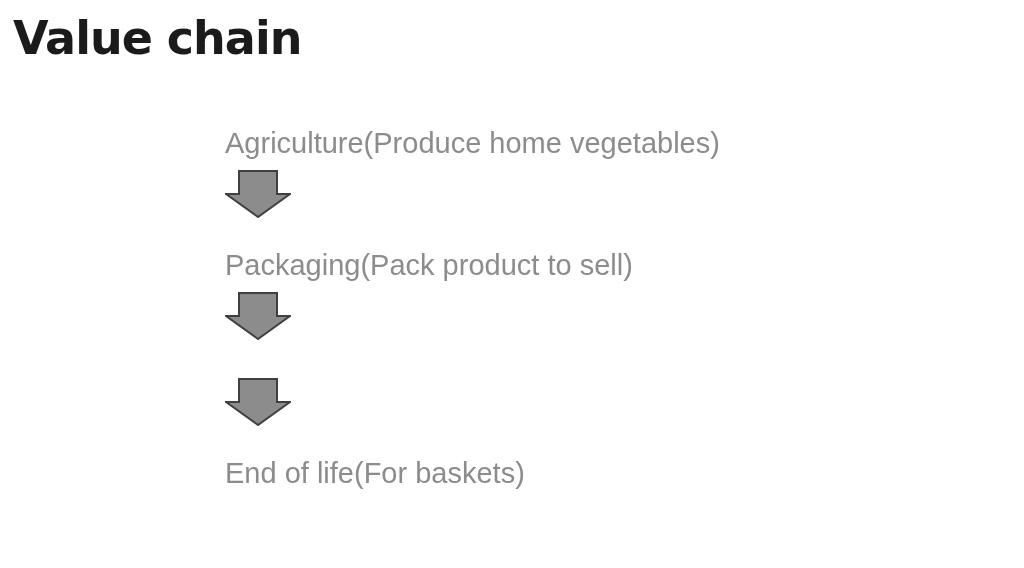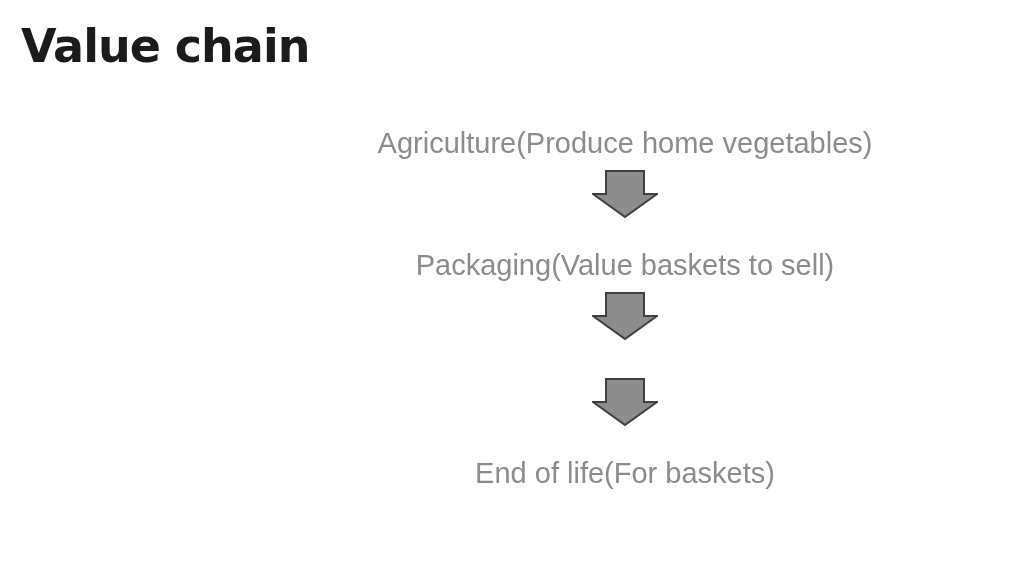--- a/index.html
+++ b/index.html
@@ -8,36 +8,36 @@
     height: 568px;
     background: #ffffff;
     font-family: "Liberation Sans", sans-serif;
     position: relative;
     overflow: hidden;
   }
   .slide-title {
     position: absolute;
     left: 13px;
     top: 10px;
-    margin: 8px;
+    margin: 0;
     font-family: "DejaVu Sans", "Liberation Sans", sans-serif;
     font-size: 46px;
     line-height: 56px;
     font-weight: bold;
     letter-spacing: -1px;
     color: #1b1b1b;
   }
   .flow {
     position: absolute;
     left: 225px;
     top: 125px;
     width: 800px;
     display: flex;
     flex-direction: column;
-    align-items: center;
+    align-items: flex-start;
   }
   .flow-step {
     font-size: 29px;
     line-height: 36px;
     color: #8c8c8c;
     text-align: center;
     white-space: nowrap;
   }
   .flow-arrow {
     margin: 9px 0 29px 0;
@@ -57,21 +57,21 @@
 <h1 class="slide-title">Value chain</h1>
 
 <div class="flow">
 
   <div class="flow-step">Agriculture(Produce home vegetables)</div>
 
   <svg class="flow-arrow" viewBox="0 0 66 48" aria-hidden="true">
     <polygon points="14,1 52,1 52,24 65,24 33,47 1,24 14,24" fill="#8c8c8c"></polygon>
   </svg>
 
-  <div class="flow-step">Packaging(Value baskets to sell)</div>
+  <div class="flow-step">Packaging(Pack product to sell)</div>
 
   <svg class="flow-arrow" viewBox="0 0 66 48" aria-hidden="true">
     <polygon points="14,1 52,1 52,24 65,24 33,47 1,24 14,24" fill="#8c8c8c"></polygon>
   </svg>
 
 
   <svg class="flow-arrow" viewBox="0 0 66 48" aria-hidden="true">
     <polygon points="14,1 52,1 52,24 65,24 33,47 1,24 14,24" fill="#8c8c8c"></polygon>
   </svg>
 

